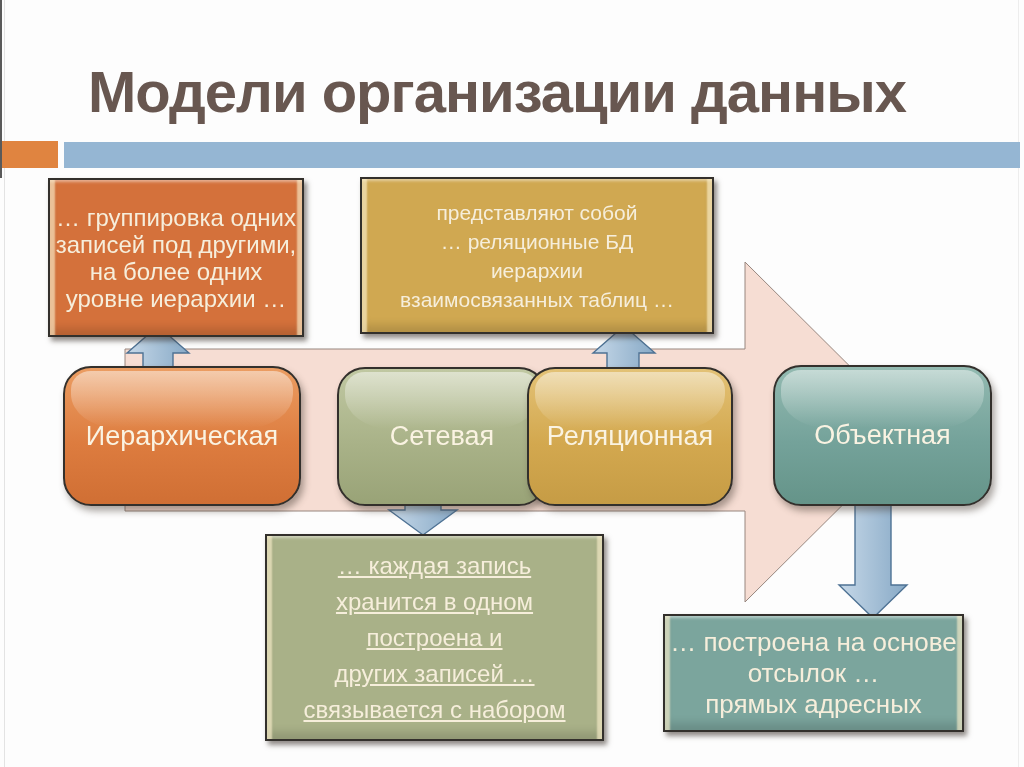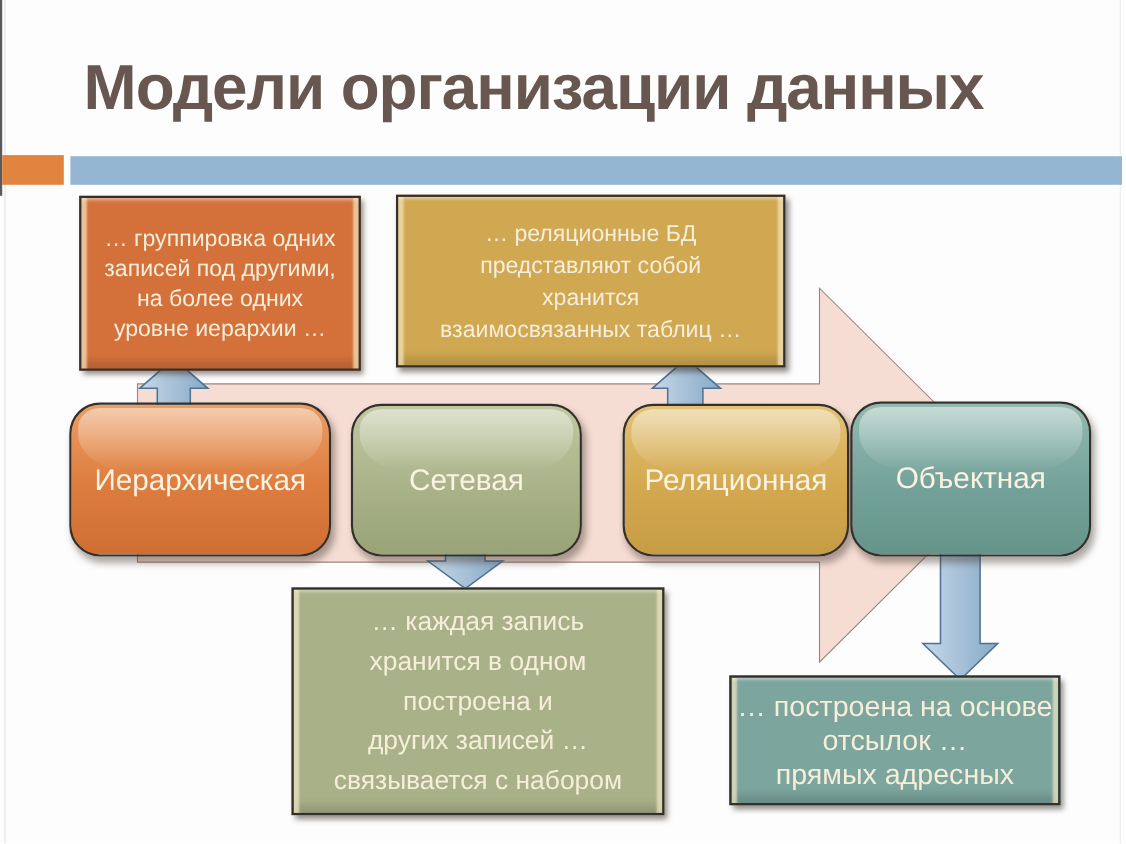--- a/index.html
+++ b/index.html
@@ -6,21 +6,21 @@
   .slide{
     position:relative;width:1024px;height:767px;overflow:hidden;
     background:var(--slide-bg,#fdfdfd);
     font-family:"Liberation Sans",sans-serif;
   }
   .edge-left-dark{position:absolute;left:0;top:0;width:2px;height:178px;background:#5a5a5a;}
   .edge-left{position:absolute;left:4px;top:0;width:1px;height:767px;background:#e3e3e3;}
   .edge-right{position:absolute;left:1018px;top:0;width:1px;height:767px;background:#ededed;}
 
   .title{
-    position:absolute;left:72px;top:42px;margin:4px;
+    position:absolute;left:72px;top:42px;margin:16px;
     font-size:58px;font-weight:bold;letter-spacing:-1px;
     color:var(--title,#685750);white-space:nowrap;
   }
   .accent-square{position:absolute;left:2px;top:141px;width:56px;height:27px;background:var(--accent-square,#e08440);}
   .accent-bar{position:absolute;left:64px;top:142px;width:956px;height:26px;background:var(--accent-bar,#95b6d3);}
 
   .shapes{position:absolute;left:0;top:0;width:1024px;height:767px;}
 
   
   .model-box{
@@ -30,41 +30,41 @@
     box-shadow:3px 5px 7px rgba(70,60,52,.45);
   }
   .model-box::before{
     content:"";position:absolute;left:6px;right:6px;top:3px;height:42%;
     border-radius:20px 20px 46px 46px / 18px 18px 34px 34px;
     background:linear-gradient(180deg,rgba(255,255,255,.48),rgba(255,255,255,0));
     pointer-events:none;
   }
   .box-hier{left:63px;top:366px;width:234px;height:136px;
     background:linear-gradient(180deg,var(--hier-light) 0%,var(--hier-base) 55%,var(--hier-dark) 100%);}
-  .box-net{left:319px;top:367px;width:206px;height:135px;
+  .box-net{left:337px;top:367px;width:206px;height:135px;
     background:linear-gradient(180deg,var(--net-light) 0%,var(--net-base) 55%,var(--net-dark) 100%);}
-  .box-rel{left:566px;top:367px;width:202px;height:135px;
+  .box-rel{left:527px;top:367px;width:202px;height:135px;
     background:linear-gradient(180deg,var(--rel-light) 0%,var(--rel-base) 55%,var(--rel-dark) 100%);align-items:center;}
   .box-obj{left:773px;top:365px;width:215px;height:137px;
     background:linear-gradient(180deg,var(--obj-light) 0%,var(--obj-base) 55%,var(--obj-dark) 100%);}
 
   
   .callout{
     position:absolute;border:2px solid var(--outline-dark,#33302c);
     display:flex;align-items:center;justify-content:center;text-align:center;
     color:var(--callout-text,#f6eedb);
     box-shadow:3px 4px 5px rgba(55,45,38,.55),
       inset 7px 0 2px -2px rgba(252,240,205,.65),
       inset -7px 0 2px -2px rgba(252,240,205,.65),
       inset 0 5px 3px -3px rgba(255,255,255,.45),
       inset 0 -7px 8px rgba(0,0,0,.14);
   }
-  .callout-hier{left:48px;top:178px;width:252px;height:155px;background:var(--callout-hier);font-size:21px;line-height:27px;margin-left:24px;}
+  .callout-hier{left:48px;top:178px;width:252px;height:155px;background:var(--callout-hier);font-size:24px;line-height:27px;}
   .callout-rel{left:360px;top:177px;width:350px;height:153px;background:var(--callout-rel);font-size:21px;line-height:29px;}
-  .callout-net{left:265px;top:534px;width:335px;height:203px;background:var(--callout-net);font-size:24px;line-height:36px;}
+  .callout-net{left:265px;top:534px;width:335px;height:203px;background:var(--callout-net);font-size:24px;line-height:36px;text-decoration:underline;}
   .callout-obj{left:663px;top:614px;width:297px;height:114px;background:var(--callout-obj);font-size:26px;line-height:31px;}
 </style>
 </head>
 <body>
 
 <div class="slide">
 
   <div class="edge-left-dark"></div>
   <div class="edge-left"></div>
   <div class="edge-right"></div>
@@ -104,23 +104,23 @@
     <div>
       <div>… группировка одних</div>
       <div>записей под другими,</div>
       <div>на более одних</div>
       <div>уровне иерархии …</div>
     </div>
   </div>
 
   <div class="callout callout-rel">
     <div>
+      <div>представляют собой</div>
       <div>… реляционные БД</div>
-      <div>представляют собой</div>
-      <div>хранится</div>
+      <div>иерархии</div>
       <div>взаимосвязанных таблиц …</div>
     </div>
   </div>
 
   <div class="callout callout-net">
     <div>
       <div>… каждая запись</div>
       <div>хранится в одном</div>
       <div>построена и</div>
       <div>других записей …</div>

